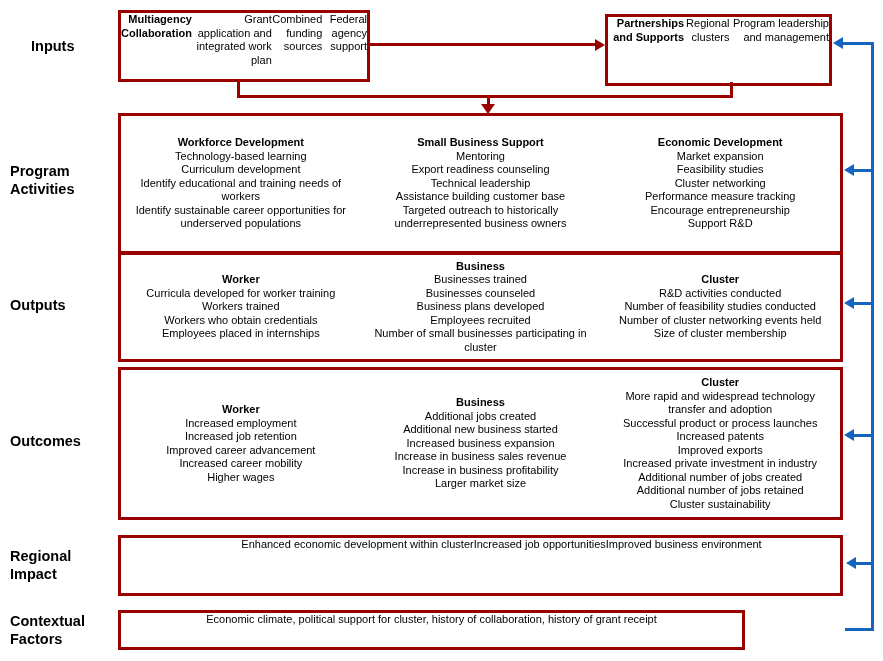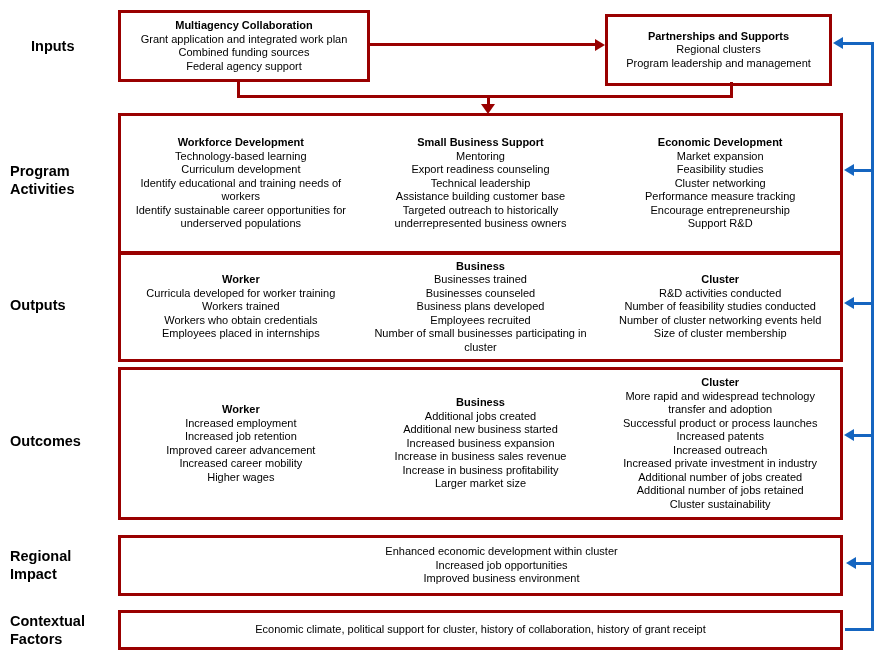--- a/index.html
+++ b/index.html
@@ -1,20 +1,20 @@
 <!DOCTYPE html>
 <html><head>
 <meta charset="utf-8">
 <style>
   html,body{margin:0;padding:0;background:#fff;}
   .canvas{position:relative;width:883px;height:661px;background:#fff;
           font-family:"Liberation Sans",sans-serif;color:#000;overflow:hidden;}
   .lbl{position:absolute;left:10px;font-weight:bold;font-size:14.5px;line-height:18px;color:#000;}
   .box{position:absolute;border:3px solid #990000;background:#fff;box-sizing:border-box;}
-  .vcenter{display:flex;flex-direction:column;justify-content:center;text-align:center;}
+  .vcenter{display:flex;flex-direction:row;justify-content:center;text-align:right;}
   .cols{display:flex;align-items:center;}
   .col{flex:1;text-align:center;padding:0 8px;}
   .bt{font-weight:bold;font-size:11px;line-height:13.5px;}
   .bl{font-size:11px;line-height:13.5px;}
   .rline{position:absolute;background:#990000;}
   .bline2{position:absolute;background:#1565c0;}
   .ah{position:absolute;width:0;height:0;}
   .ah-right{border-top:6px solid transparent;border-bottom:6px solid transparent;border-left:10px solid #990000;}
   .ah-down{border-left:7px solid transparent;border-right:7px solid transparent;border-top:10px solid #990000;}
   .ah-left-blue{border-top:6px solid transparent;border-bottom:6px solid transparent;border-right:10px solid #1565c0;}
@@ -112,35 +112,35 @@
       <div class="bl">Increased business expansion</div>
       <div class="bl">Increase in business sales revenue</div>
       <div class="bl">Increase in business profitability</div>
       <div class="bl">Larger market size</div>
     </div>
     <div class="col">
       <div class="bt">Cluster</div>
       <div class="bl">More rapid and widespread technology transfer and adoption</div>
       <div class="bl">Successful product or process launches</div>
       <div class="bl">Increased patents</div>
-      <div class="bl">Increased outreach</div>
+      <div class="bl">Improved exports</div>
       <div class="bl">Increased private investment in industry</div>
       <div class="bl">Additional number of jobs created</div>
       <div class="bl">Additional number of jobs retained</div>
       <div class="bl">Cluster sustainability</div>
     </div>
   </div>
 
   <div class="box vcenter" style="left:118px;top:535px;width:725px;height:61px;padding-left:42px;">
     <div class="bl">Enhanced economic development within cluster</div>
     <div class="bl">Increased job opportunities</div>
     <div class="bl">Improved business environment</div>
   </div>
 
-  <div class="box vcenter" style="left:118px;top:610px;width:725px;height:40px;">
+  <div class="box vcenter" style="left:118px;top:610px;width:627px;height:40px;">
     <div class="bl">Economic climate, political support for cluster, history of collaboration, history of grant receipt</div>
   </div>
 
   <div class="rline" style="left:370px;top:43px;width:226px;height:3px;"></div>
   <div class="ah ah-right" style="left:595px;top:39px;"></div>
 
   <div class="rline" style="left:237px;top:82px;width:3px;height:16px;"></div>
   <div class="rline" style="left:730px;top:82px;width:3px;height:16px;"></div>
   <div class="rline" style="left:237px;top:95px;width:496px;height:3px;"></div>
   <div class="rline" style="left:487px;top:95px;width:3px;height:10px;"></div>

